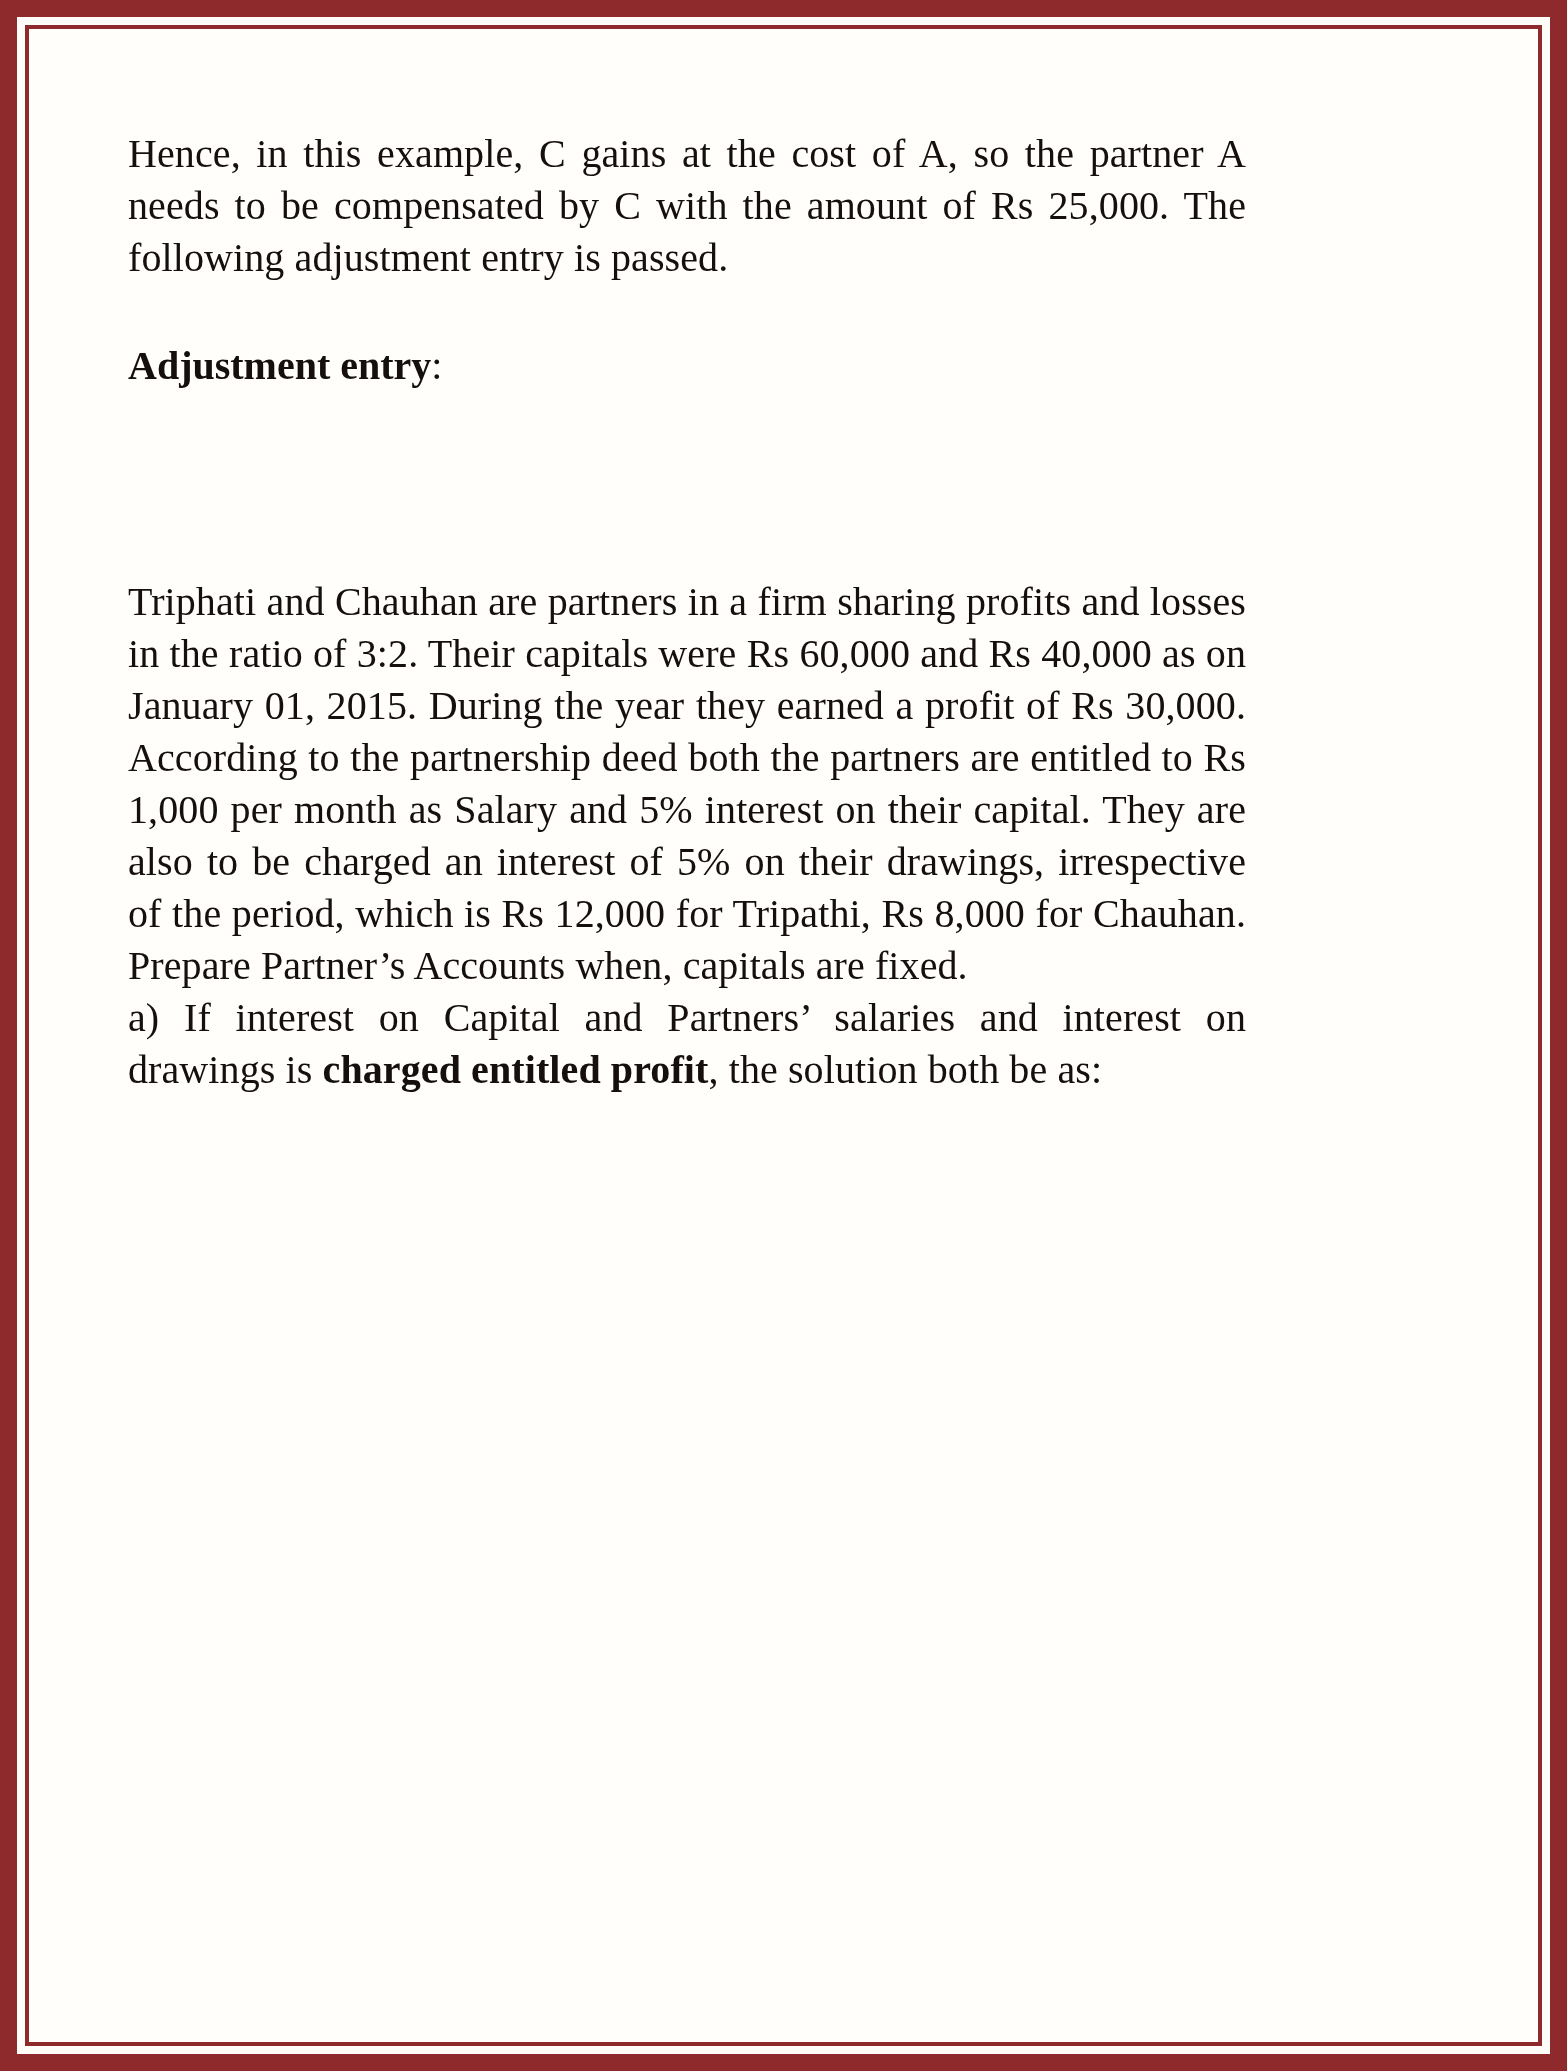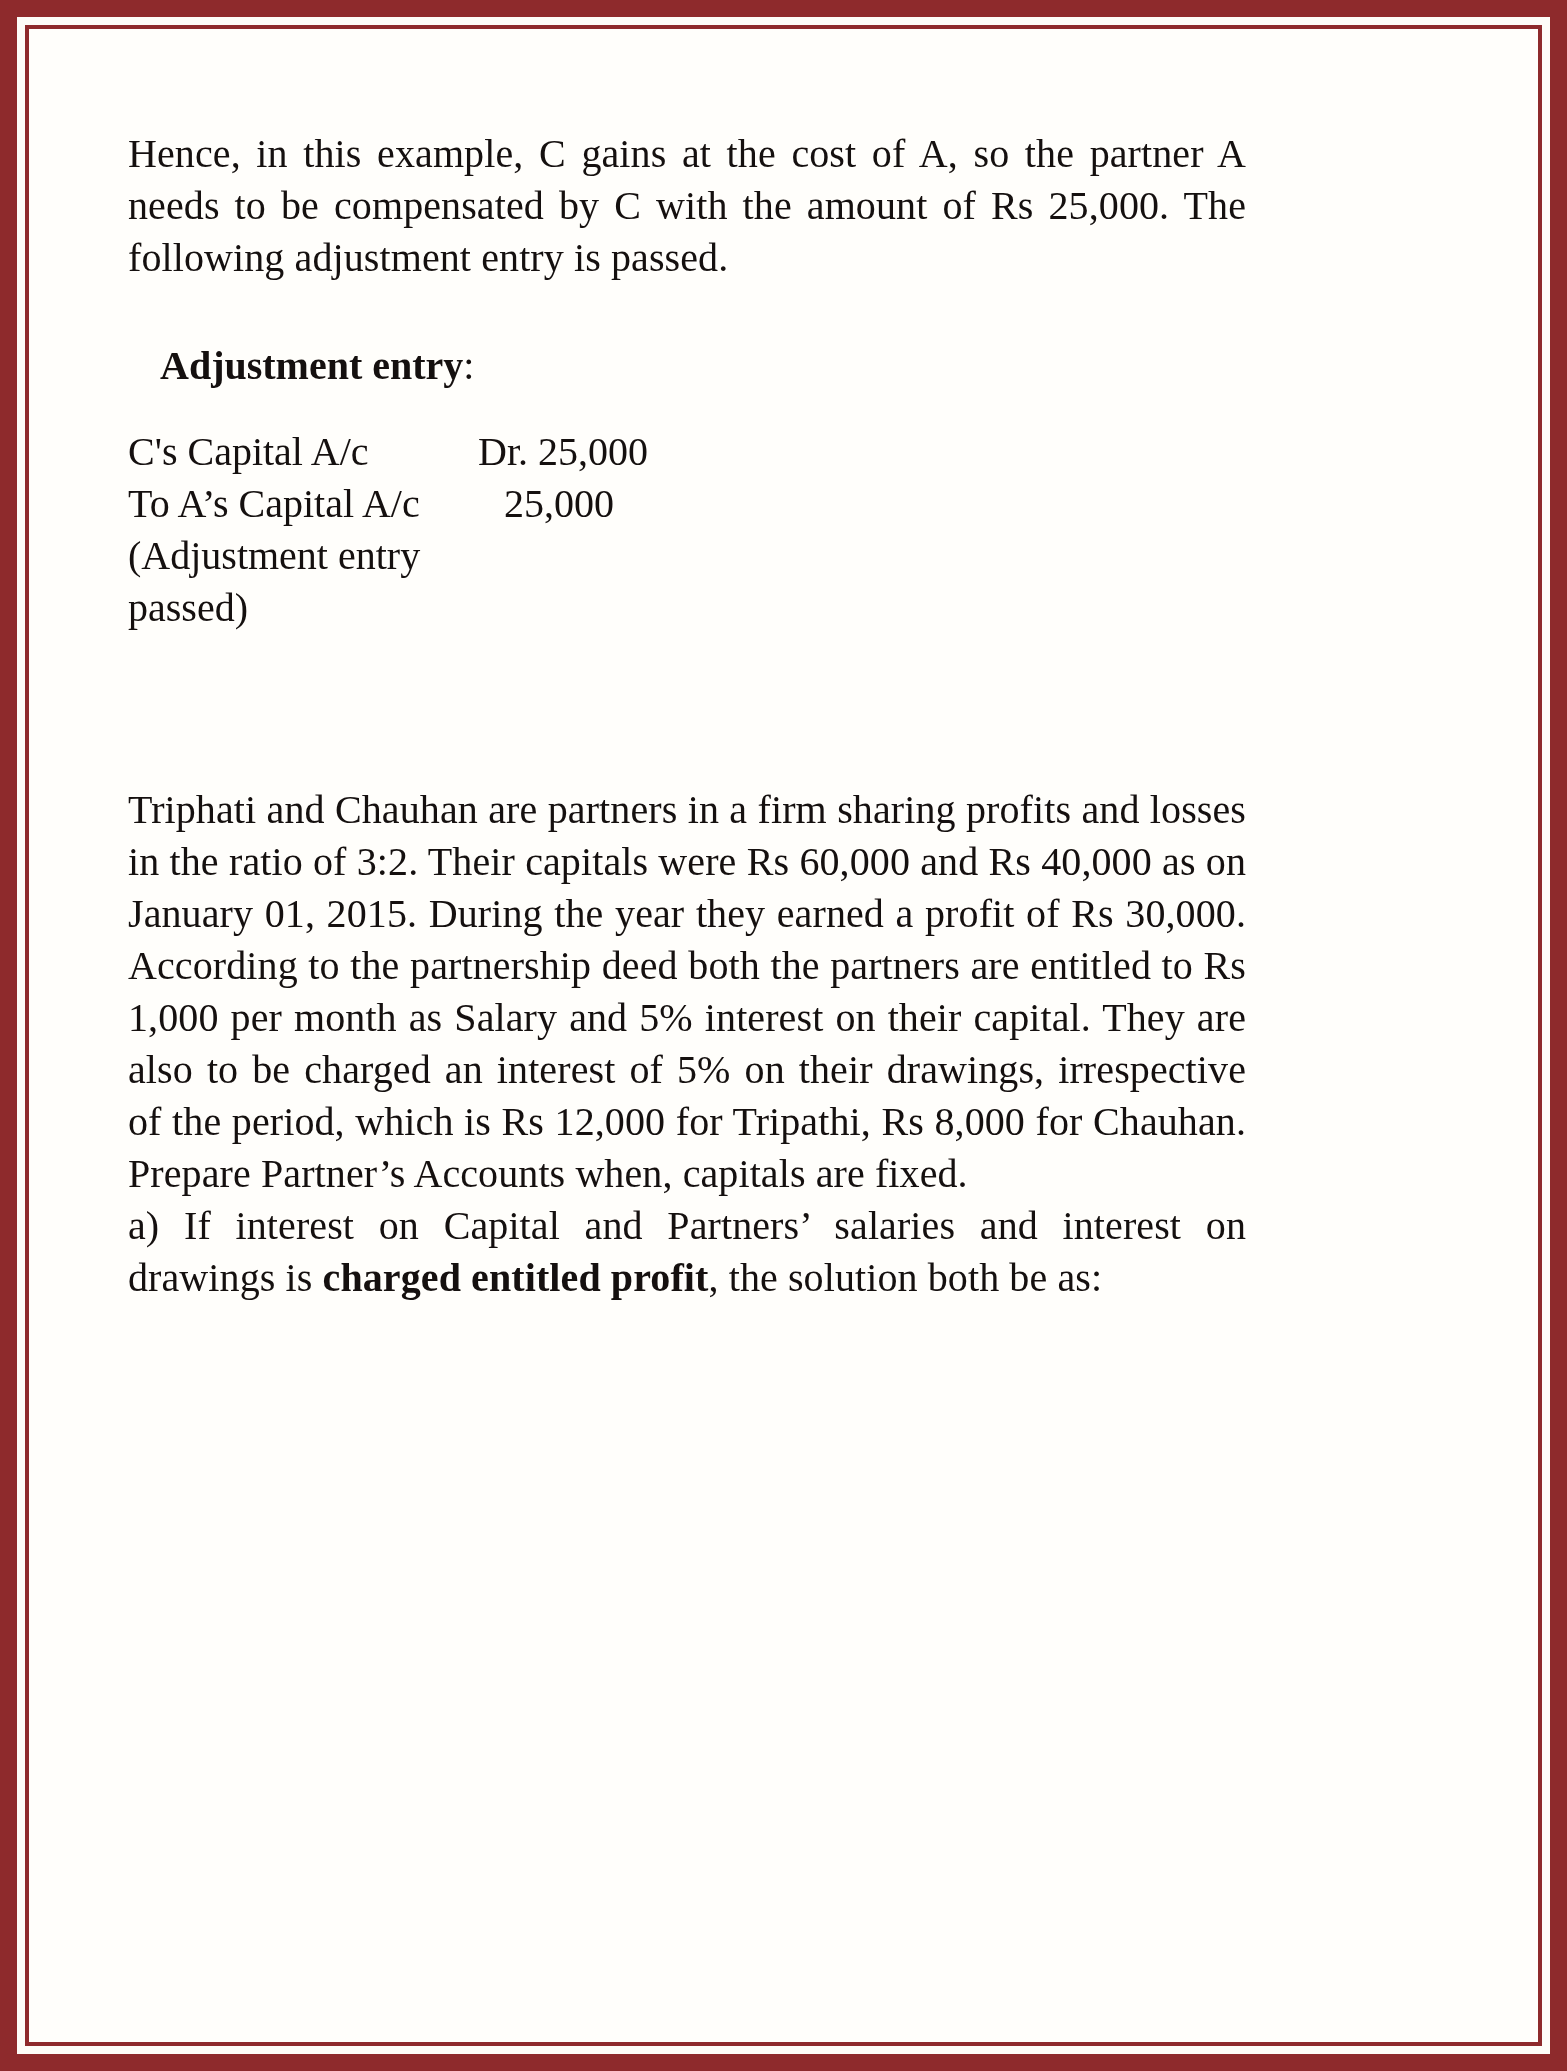--- a/index.html
+++ b/index.html
@@ -85,21 +85,20 @@
   .spacer-md { height: 56px; }
   .spacer-lg { height: 150px; }
 
   .heading {
     font-size: 40px;
     line-height: 1.30;
     margin: 0;
   }
   .heading .bold {
     font-weight: bold;
-    margin-left: 32px;
   }
 
   b, .bold { font-weight: bold; }
 
   
   .entry-block {
     font-size: 40px;
     line-height: 1.30;
   }
   .entry-row {
@@ -148,36 +147,20 @@
   <div class="content">
 
     <p class="para">Hence, in this example, C gains at the cost of A, so the partner A needs to be compensated by C with the amount of Rs 25,000. The following adjustment entry is passed.</p>
 
     <div class="spacer-md"></div>
 
     <p class="heading"><span class="bold">Adjustment entry</span><span>:</span></p>
 
     <div class="spacer-sm"></div>
 
-    <div class="entry-block">
-
-      <div class="entry-row">
-        <span class="entry-acct">C's Capital A/c</span>
-        <span class="entry-amt">Dr. 25,000</span>
-      </div>
-
-      <div class="entry-row">
-        <span class="entry-acct">To A’s Capital A/c</span>
-        <span class="entry-amt indented">25,000</span>
-      </div>
-
-      <div class="entry-note">(Adjustment entry</div>
-      <div class="entry-note">passed)</div>
-
-    </div>
 
     <div class="spacer-lg"></div>
 
 
     <p class="para">Triphati and Chauhan are partners in a firm sharing profits and losses in the ratio of 3:2. Their capitals were Rs 60,000 and Rs 40,000 as on January 01, 2015. During the year they earned a profit of Rs 30,000. According to the partnership deed both the partners are entitled to Rs 1,000 per month as Salary and 5% interest on their capital. They are also to be charged an interest of 5% on their drawings, irrespective of the period, which is Rs 12,000 for Tripathi, Rs 8,000 for Chauhan. Prepare Partner’s Accounts when, capitals are fixed.</p>
 
 
     <p class="para"><span>a) If interest on Capital and Partners’ salaries and interest on drawings is </span><span class="bold">charged entitled profit</span><span>, the solution both be as:</span></p>
 
   </div>

